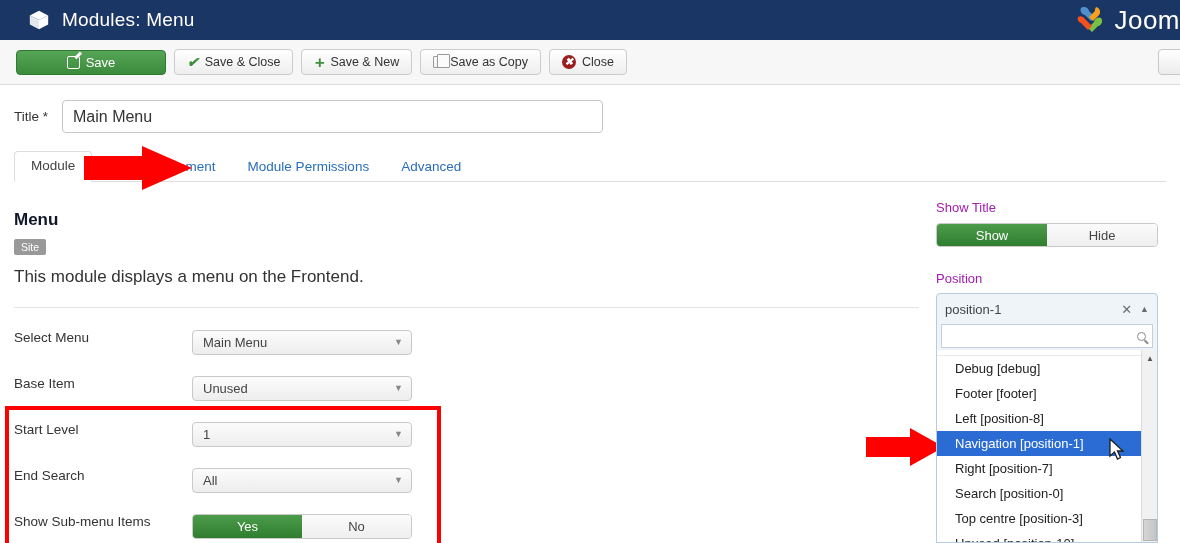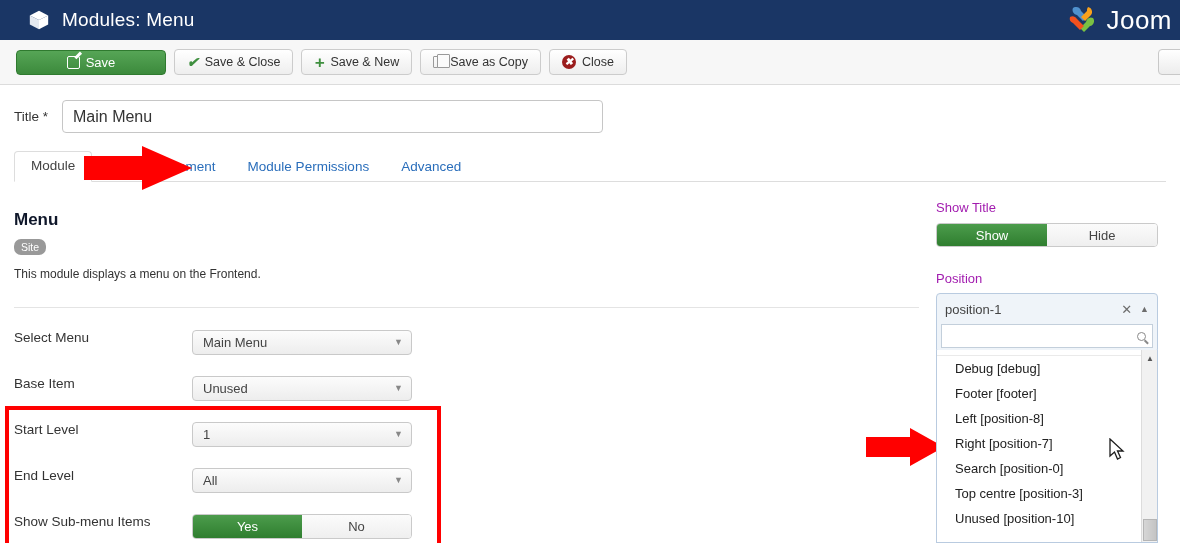--- a/index.html
+++ b/index.html
@@ -16,21 +16,21 @@
     position: absolute; left:0; top:0; width:1180px; height:40px;
     background:#1a3665;
     display:flex; align-items:center;
   }
   .header-left { display:flex; align-items:center; padding-left:28px; }
   .cube-icon { width:22px; height:22px; position:relative; margin-right:12px; }
   .header-title {
     color:#ffffff; font-size:19px; letter-spacing:.2px; font-weight:400;
   }
   .header-right {
-    position:absolute; right:8px; top:0; height:40px;
+    position:absolute; right:0; top:0; height:40px;
     display:flex; align-items:center; padding-right:0;
   }
   .jlogo { display:flex; align-items:center; }
   .jlogo-mark { width:34px; height:32px; position:relative; margin-right:7px; }
   .jlogo-text { color:#fff; font-size:26px; letter-spacing:.5px; }
 
   
   .toolbar {
     position:absolute; left:0; top:40px; width:1180px; height:45px;
     background:#f7f7f7; border-bottom:1px solid #dcdcdc;
@@ -102,23 +102,23 @@
     color:#444; background:#fff;
     border:1px solid #dddddd; border-bottom:1px solid #ffffff;
     border-radius:4px 4px 0 0;
   }
 
   
   .module-head { position:absolute; left:14px; top:210px; }
   .module-title { font-size:17px; font-weight:bold; color:#0f172a; }
   .badge-site {
     display:inline-block; margin-top:9px; background:#999999; color:#fff;
-    font-size:10.5px; padding:2px 7px; border-radius:7px;
-  }
-  .module-desc { margin-top:12px; font-size:12px; color:#333; }
+    font-size:10.5px; padding:2px 7px; border-radius:2px;
+  }
+  .module-desc { margin-top:12px; font-size:17px; color:#333; }
   .hr-sep {
     position:absolute; left:14px; top:307px; width:905px; height:1px;
     background:#e4e4e4;
   }
 
   .field-row {
     position:absolute; left:14px; display:flex; align-items:flex-start;
     width:420px; height:28px;
   }
   .field-label { font-size:13.5px; color:#333; width:178px; }
@@ -316,21 +316,21 @@
 
   <div class="field-row" style="top:422px;">
     <span class="field-label">Start Level</span>
     <div class="sel">
       <span>1</span>
       <span class="caret">▼</span>
     </div>
   </div>
 
   <div class="field-row" style="top:468px;">
-    <span class="field-label">End Level</span>
+    <span class="field-label">End Search</span>
     <div class="sel">
       <span>All</span>
       <span class="caret">▼</span>
     </div>
   </div>
 
   <div class="field-row" style="top:514px;">
     <span class="field-label">Show Sub-menu Items</span>
     <div class="toggle">
       <div class="tg-on">Yes</div>
@@ -366,20 +366,21 @@
       <span class="mag"></span>
     </div>
   </div>
 
   <div class="combo-list">
     <div class="list-inner">
       <div class="opt-group">Protostar</div>
       <div class="opt">Debug [debug]</div>
       <div class="opt">Footer [footer]</div>
       <div class="opt">Left [position-8]</div>
+      <div class="opt selected">Navigation [position-1]</div>
       <div class="opt">Right [position-7]</div>
       <div class="opt">Search [position-0]</div>
       <div class="opt">Top centre [position-3]</div>
       <div class="opt">Unused [position-10]</div>
     </div>
     <div class="scrollbar">
       <div class="sb-arrow">▲</div>
       <div class="sb-thumb"></div>
     </div>
     <span class="cursor-arrow">

